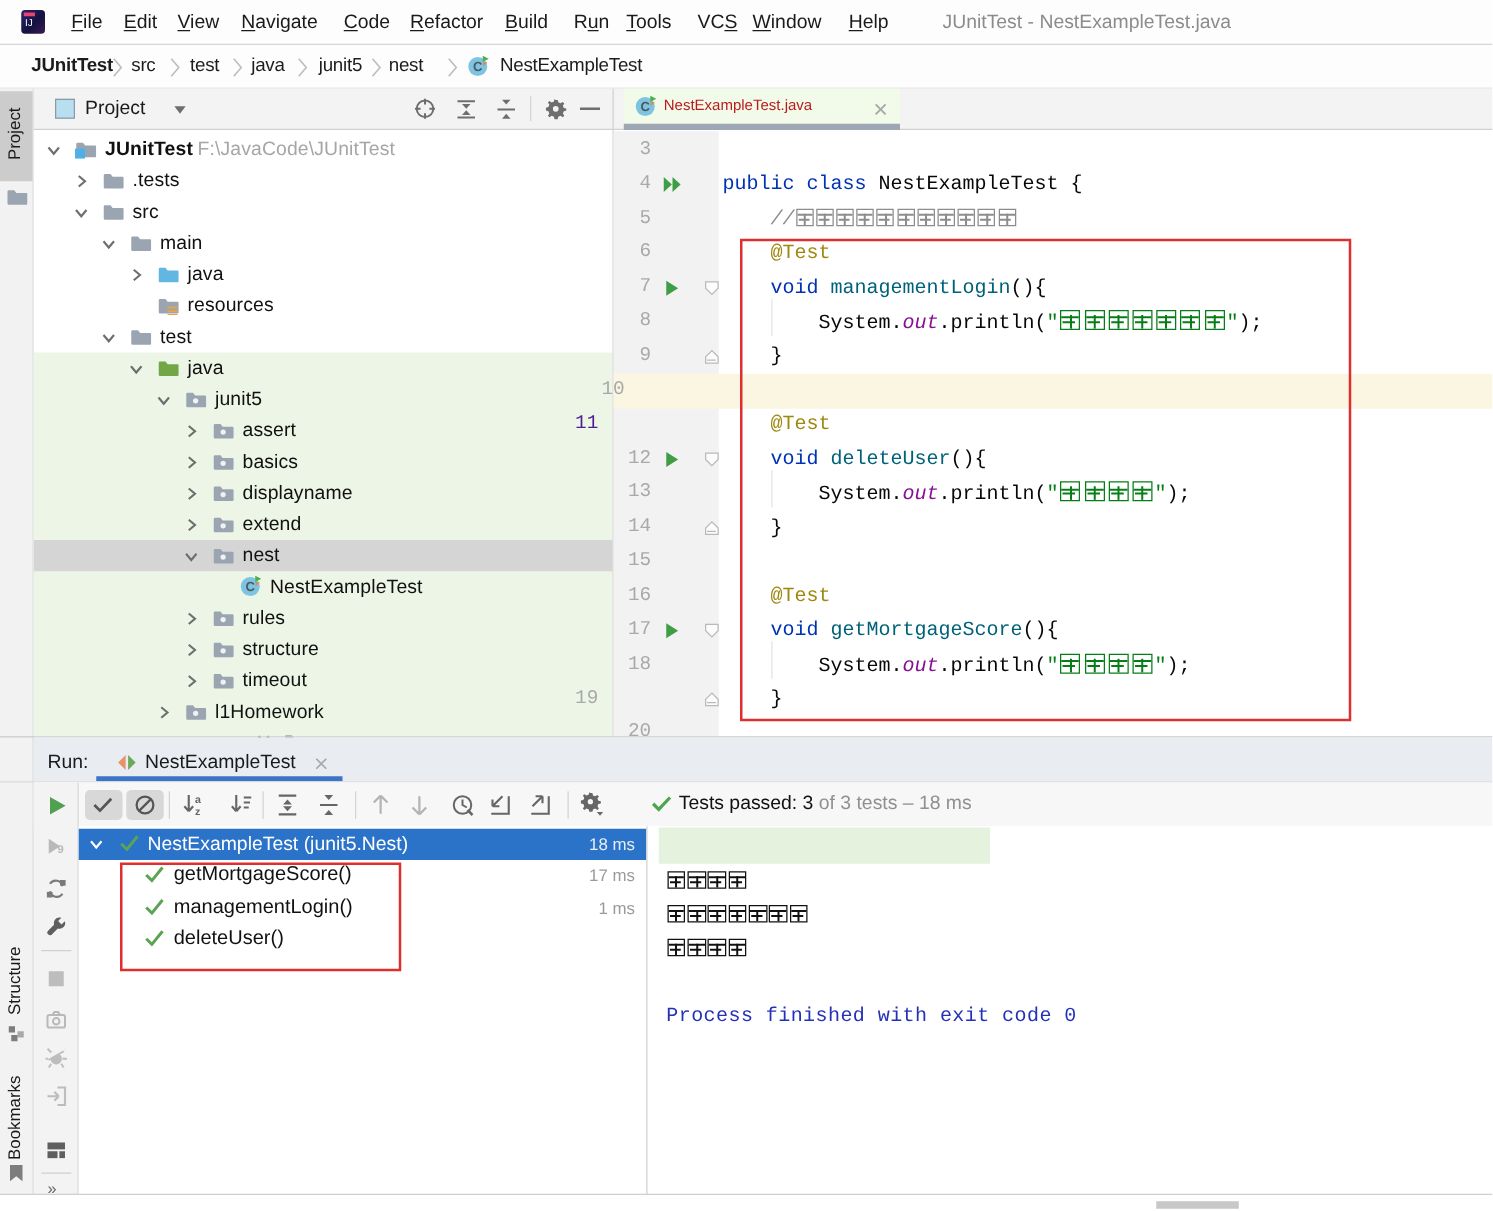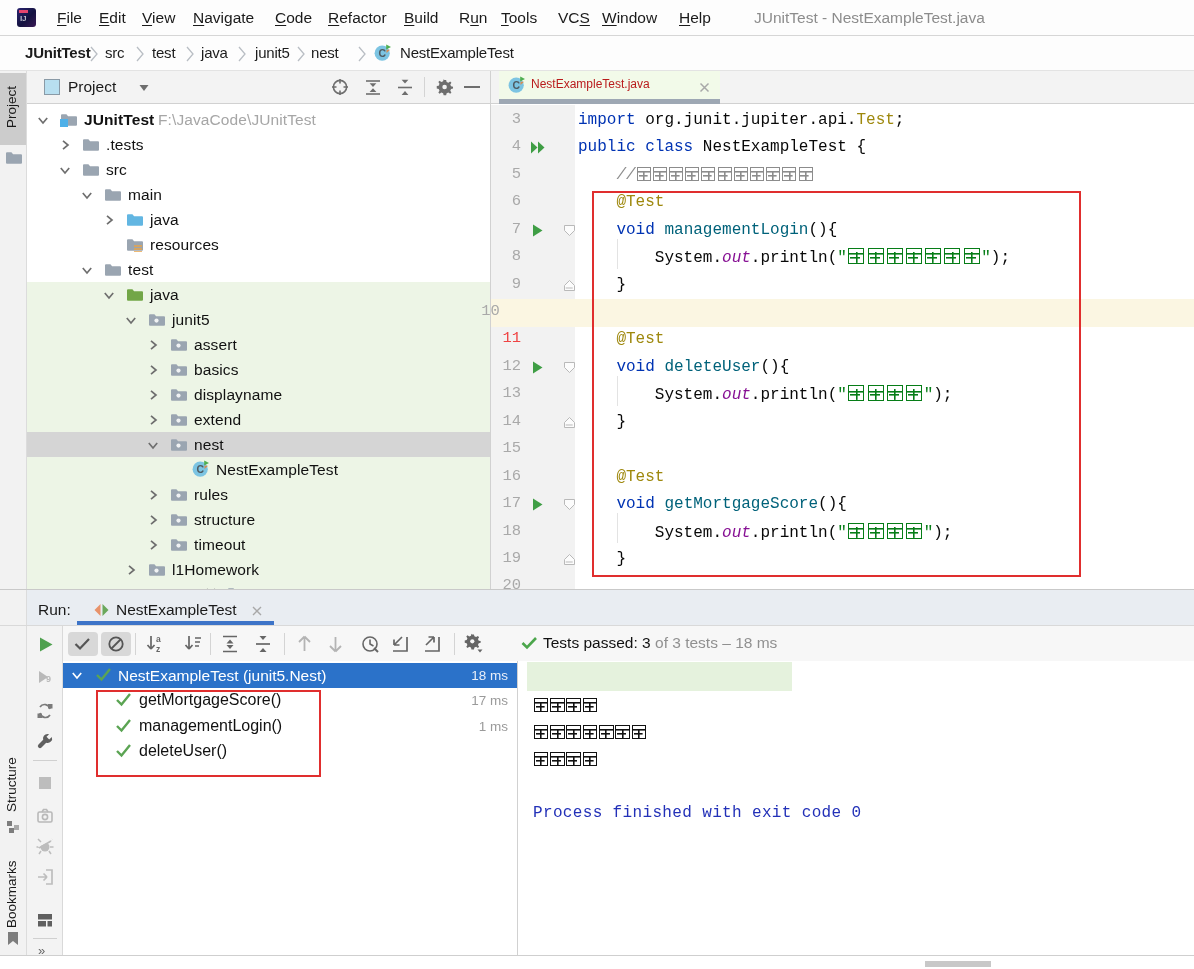--- a/index.html
+++ b/index.html
@@ -276,29 +276,29 @@
 <div class="abs" style="left:491px;top:105px;width:84px;height:484px;background:#f2f2f2"></div>
 <div class="abs" style="left:491px;top:299px;width:703px;height:28px;background:#fbf6e2"></div>
 <div class="abs mono" style="left:460px;top:110.0px;width:61px;text-align:right;color:#a9a9a9;font-size:15.5px">3</div>
 <div class="abs mono" style="left:460px;top:137.4px;width:61px;text-align:right;color:#a9a9a9;font-size:15.5px">4</div>
 <div class="abs mono" style="left:460px;top:164.9px;width:61px;text-align:right;color:#a9a9a9;font-size:15.5px">5</div>
 <div class="abs mono" style="left:460px;top:192.3px;width:61px;text-align:right;color:#a9a9a9;font-size:15.5px">6</div>
 <div class="abs mono" style="left:460px;top:219.7px;width:61px;text-align:right;color:#a9a9a9;font-size:15.5px">7</div>
 <div class="abs mono" style="left:460px;top:247.2px;width:61px;text-align:right;color:#a9a9a9;font-size:15.5px">8</div>
 <div class="abs mono" style="left:460px;top:274.6px;width:61px;text-align:right;color:#a9a9a9;font-size:15.5px">9</div>
 <div class="abs mono" style="left:460px;top:302.0px;width:61px;text-align:center;color:#a9a9a9;font-size:15.5px">10</div>
-<div class="abs mono" style="left:460px;top:329.4px;width:61px;text-align:right;color:#ef4444;font-size:15.5px">11</div>
+<div class="abs mono" style="left:460px;top:329.4px;width:61px;text-align:left;color:#4c1d95;font-size:15.5px">11</div>
 <div class="abs mono" style="left:460px;top:356.9px;width:61px;text-align:right;color:#a9a9a9;font-size:15.5px">12</div>
 <div class="abs mono" style="left:460px;top:384.3px;width:61px;text-align:right;color:#a9a9a9;font-size:15.5px">13</div>
 <div class="abs mono" style="left:460px;top:411.7px;width:61px;text-align:right;color:#a9a9a9;font-size:15.5px">14</div>
 <div class="abs mono" style="left:460px;top:439.2px;width:61px;text-align:right;color:#a9a9a9;font-size:15.5px">15</div>
 <div class="abs mono" style="left:460px;top:466.6px;width:61px;text-align:right;color:#a9a9a9;font-size:15.5px">16</div>
 <div class="abs mono" style="left:460px;top:494.0px;width:61px;text-align:right;color:#a9a9a9;font-size:15.5px">17</div>
 <div class="abs mono" style="left:460px;top:521.5px;width:61px;text-align:right;color:#a9a9a9;font-size:15.5px">18</div>
-<div class="abs mono" style="left:460px;top:548.9px;width:61px;text-align:right;color:#a9a9a9;font-size:15.5px">19</div>
+<div class="abs mono" style="left:460px;top:548.9px;width:61px;text-align:left;color:#a9a9a9;font-size:15.5px">19</div>
 <div class="abs mono" style="left:460px;top:576.3px;width:61px;text-align:right;color:#a9a9a9;font-size:15.5px">20</div>
 <svg class="abs" style="left:529px;top:140px" width="17" height="15" viewBox="0 0 17 15">
       <path d="M2 1.5 L8.5 7.5 L2 13.5 z" fill="#3f9e45"></path>
       <path d="M9 1.5 L15.5 7.5 L9 13.5 z" fill="#3f9e45"></path>
     </svg>
 <svg class="abs" style="left:530px;top:223px" width="15" height="15" viewBox="0 0 15 15">
       <path d="M3 1.5 L12.5 7.5 L3 13.5 z" fill="#3f9e45"></path>
     </svg>
 <svg class="abs" style="left:530px;top:360px" width="15" height="15" viewBox="0 0 15 15">
       <path d="M3 1.5 L12.5 7.5 L3 13.5 z" fill="#3f9e45"></path>
@@ -323,21 +323,20 @@
       <path d="M1.5 6.5 l5-5 5 5 v5 h-10 z" fill="#fcfcfc" stroke="#b9b9b9"></path>
       <path d="M4 9 h7" stroke="#b9b9b9" transform="translate(-1.3 0)"></path>
     </svg>
 <svg class="abs" style="left:563px;top:553px" width="13" height="13" viewBox="0 0 13 13">
       <path d="M1.5 6.5 l5-5 5 5 v5 h-10 z" fill="#fcfcfc" stroke="#b9b9b9"></path>
       <path d="M4 9 h7" stroke="#b9b9b9" transform="translate(-1.3 0)"></path>
     </svg>
 <div class="abs" style="left:617px;top:239px;width:1px;height:30px;background:#e3e3e3"></div>
 <div class="abs" style="left:617px;top:376px;width:1px;height:30px;background:#e3e3e3"></div>
 <div class="abs" style="left:617px;top:513px;width:1px;height:30px;background:#e3e3e3"></div>
-<div class="abs mono" style="left:578px;top:111.0px"><span style="color:#0033b3;">import </span><span style="color:#080808;">org.junit.jupiter.api.</span><span style="color:#9e880d;">Test</span><span style="color:#080808;">;</span></div>
 <div class="abs mono" style="left:578px;top:138.4px"><span style="color:#0033b3;">public class </span><span style="color:#080808;">NestExampleTest {</span></div>
 <div class="abs mono" style="left:578px;top:165.9px"><span style="color:#080808;">    </span><span style="color:#8c8c8c;font-style:italic">//</span><i style="color:#8c8c8c"><span class="cj" style="width:14px;height:14px;margin:0 1.1px;border-color:#8c8c8c;background-image:linear-gradient(#8c8c8c,#8c8c8c),linear-gradient(#8c8c8c,#8c8c8c),linear-gradient(#8c8c8c,#8c8c8c);"></span><span class="cj" style="width:14px;height:14px;margin:0 1.1px;border-color:#8c8c8c;background-image:linear-gradient(#8c8c8c,#8c8c8c),linear-gradient(#8c8c8c,#8c8c8c),linear-gradient(#8c8c8c,#8c8c8c);"></span><span class="cj" style="width:14px;height:14px;margin:0 1.1px;border-color:#8c8c8c;background-image:linear-gradient(#8c8c8c,#8c8c8c),linear-gradient(#8c8c8c,#8c8c8c),linear-gradient(#8c8c8c,#8c8c8c);"></span><span class="cj" style="width:14px;height:14px;margin:0 1.1px;border-color:#8c8c8c;background-image:linear-gradient(#8c8c8c,#8c8c8c),linear-gradient(#8c8c8c,#8c8c8c),linear-gradient(#8c8c8c,#8c8c8c);"></span><span class="cj" style="width:14px;height:14px;margin:0 1.1px;border-color:#8c8c8c;background-image:linear-gradient(#8c8c8c,#8c8c8c),linear-gradient(#8c8c8c,#8c8c8c),linear-gradient(#8c8c8c,#8c8c8c);"></span><span class="cj" style="width:14px;height:14px;margin:0 1.1px;border-color:#8c8c8c;background-image:linear-gradient(#8c8c8c,#8c8c8c),linear-gradient(#8c8c8c,#8c8c8c),linear-gradient(#8c8c8c,#8c8c8c);"></span><span class="cj" style="width:14px;height:14px;margin:0 1.1px;border-color:#8c8c8c;background-image:linear-gradient(#8c8c8c,#8c8c8c),linear-gradient(#8c8c8c,#8c8c8c),linear-gradient(#8c8c8c,#8c8c8c);"></span><span class="cj" style="width:14px;height:14px;margin:0 1.1px;border-color:#8c8c8c;background-image:linear-gradient(#8c8c8c,#8c8c8c),linear-gradient(#8c8c8c,#8c8c8c),linear-gradient(#8c8c8c,#8c8c8c);"></span><span class="cj" style="width:14px;height:14px;margin:0 1.1px;border-color:#8c8c8c;background-image:linear-gradient(#8c8c8c,#8c8c8c),linear-gradient(#8c8c8c,#8c8c8c),linear-gradient(#8c8c8c,#8c8c8c);"></span><span class="cj" style="width:14px;height:14px;margin:0 1.1px;border-color:#8c8c8c;background-image:linear-gradient(#8c8c8c,#8c8c8c),linear-gradient(#8c8c8c,#8c8c8c),linear-gradient(#8c8c8c,#8c8c8c);"></span><span class="cj" style="width:14px;height:14px;margin:0 1.1px;border-color:#8c8c8c;background-image:linear-gradient(#8c8c8c,#8c8c8c),linear-gradient(#8c8c8c,#8c8c8c),linear-gradient(#8c8c8c,#8c8c8c);"></span></i></div>
 <div class="abs mono" style="left:578px;top:193.3px"><span style="color:#080808;">    </span><span style="color:#9e880d;">@Test</span></div>
 <div class="abs mono" style="left:578px;top:220.7px"><span style="color:#080808;">    </span><span style="color:#0033b3;">void </span><span style="color:#00627a;">managementLogin</span><span style="color:#080808;">(){</span></div>
 <div class="abs mono" style="left:578px;top:248.2px"><span style="color:#080808;">        </span><span style="color:#080808;">System.</span><span style="color:#871094;font-style:italic">out</span><span style="color:#080808;">.println(</span><span style="color:#067d17;">"</span><span class="cj" style="width:16px;height:16px;margin:0 1.6px;border-color:#067d17;background-image:linear-gradient(#067d17,#067d17),linear-gradient(#067d17,#067d17),linear-gradient(#067d17,#067d17);"></span><span class="cj" style="width:16px;height:16px;margin:0 1.6px;border-color:#067d17;background-image:linear-gradient(#067d17,#067d17),linear-gradient(#067d17,#067d17),linear-gradient(#067d17,#067d17);"></span><span class="cj" style="width:16px;height:16px;margin:0 1.6px;border-color:#067d17;background-image:linear-gradient(#067d17,#067d17),linear-gradient(#067d17,#067d17),linear-gradient(#067d17,#067d17);"></span><span class="cj" style="width:16px;height:16px;margin:0 1.6px;border-color:#067d17;background-image:linear-gradient(#067d17,#067d17),linear-gradient(#067d17,#067d17),linear-gradient(#067d17,#067d17);"></span><span class="cj" style="width:16px;height:16px;margin:0 1.6px;border-color:#067d17;background-image:linear-gradient(#067d17,#067d17),linear-gradient(#067d17,#067d17),linear-gradient(#067d17,#067d17);"></span><span class="cj" style="width:16px;height:16px;margin:0 1.6px;border-color:#067d17;background-image:linear-gradient(#067d17,#067d17),linear-gradient(#067d17,#067d17),linear-gradient(#067d17,#067d17);"></span><span class="cj" style="width:16px;height:16px;margin:0 1.6px;border-color:#067d17;background-image:linear-gradient(#067d17,#067d17),linear-gradient(#067d17,#067d17),linear-gradient(#067d17,#067d17);"></span><span style="color:#067d17;">"</span><span style="color:#080808;">);</span></div>
 <div class="abs mono" style="left:578px;top:275.6px"><span style="color:#080808;">    }</span></div>
 <div class="abs mono" style="left:578px;top:330.4px"><span style="color:#080808;">    </span><span style="color:#9e880d;">@Test</span></div>
 <div class="abs mono" style="left:578px;top:357.9px"><span style="color:#080808;">    </span><span style="color:#0033b3;">void </span><span style="color:#00627a;">deleteUser</span><span style="color:#080808;">(){</span></div>
 <div class="abs mono" style="left:578px;top:385.3px"><span style="color:#080808;">        </span><span style="color:#080808;">System.</span><span style="color:#871094;font-style:italic">out</span><span style="color:#080808;">.println(</span><span style="color:#067d17;">"</span><span class="cj" style="width:16px;height:16px;margin:0 1.6px;border-color:#067d17;background-image:linear-gradient(#067d17,#067d17),linear-gradient(#067d17,#067d17),linear-gradient(#067d17,#067d17);"></span><span class="cj" style="width:16px;height:16px;margin:0 1.6px;border-color:#067d17;background-image:linear-gradient(#067d17,#067d17),linear-gradient(#067d17,#067d17),linear-gradient(#067d17,#067d17);"></span><span class="cj" style="width:16px;height:16px;margin:0 1.6px;border-color:#067d17;background-image:linear-gradient(#067d17,#067d17),linear-gradient(#067d17,#067d17),linear-gradient(#067d17,#067d17);"></span><span class="cj" style="width:16px;height:16px;margin:0 1.6px;border-color:#067d17;background-image:linear-gradient(#067d17,#067d17),linear-gradient(#067d17,#067d17),linear-gradient(#067d17,#067d17);"></span><span style="color:#067d17;">"</span><span style="color:#080808;">);</span></div>
 <div class="abs mono" style="left:578px;top:412.7px"><span style="color:#080808;">    }</span></div>

